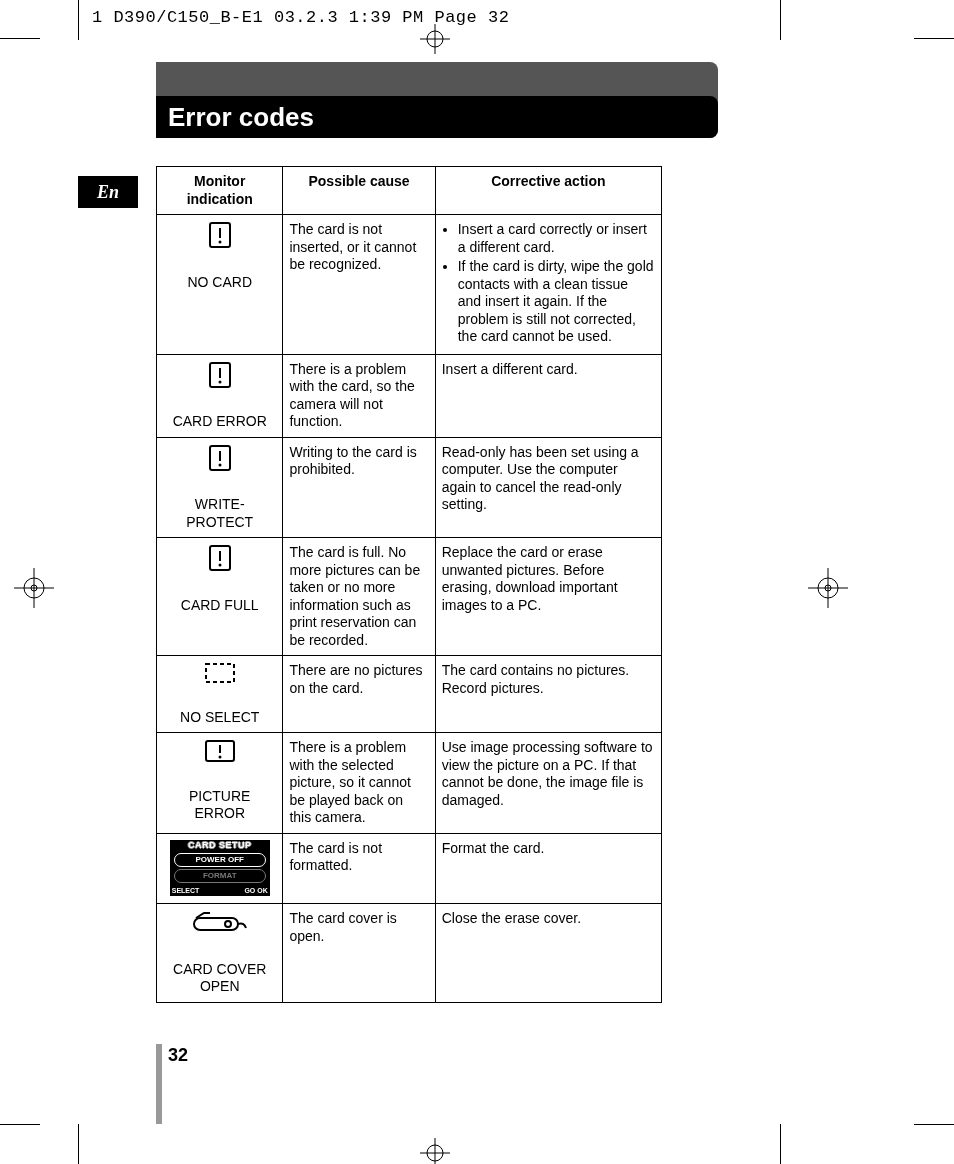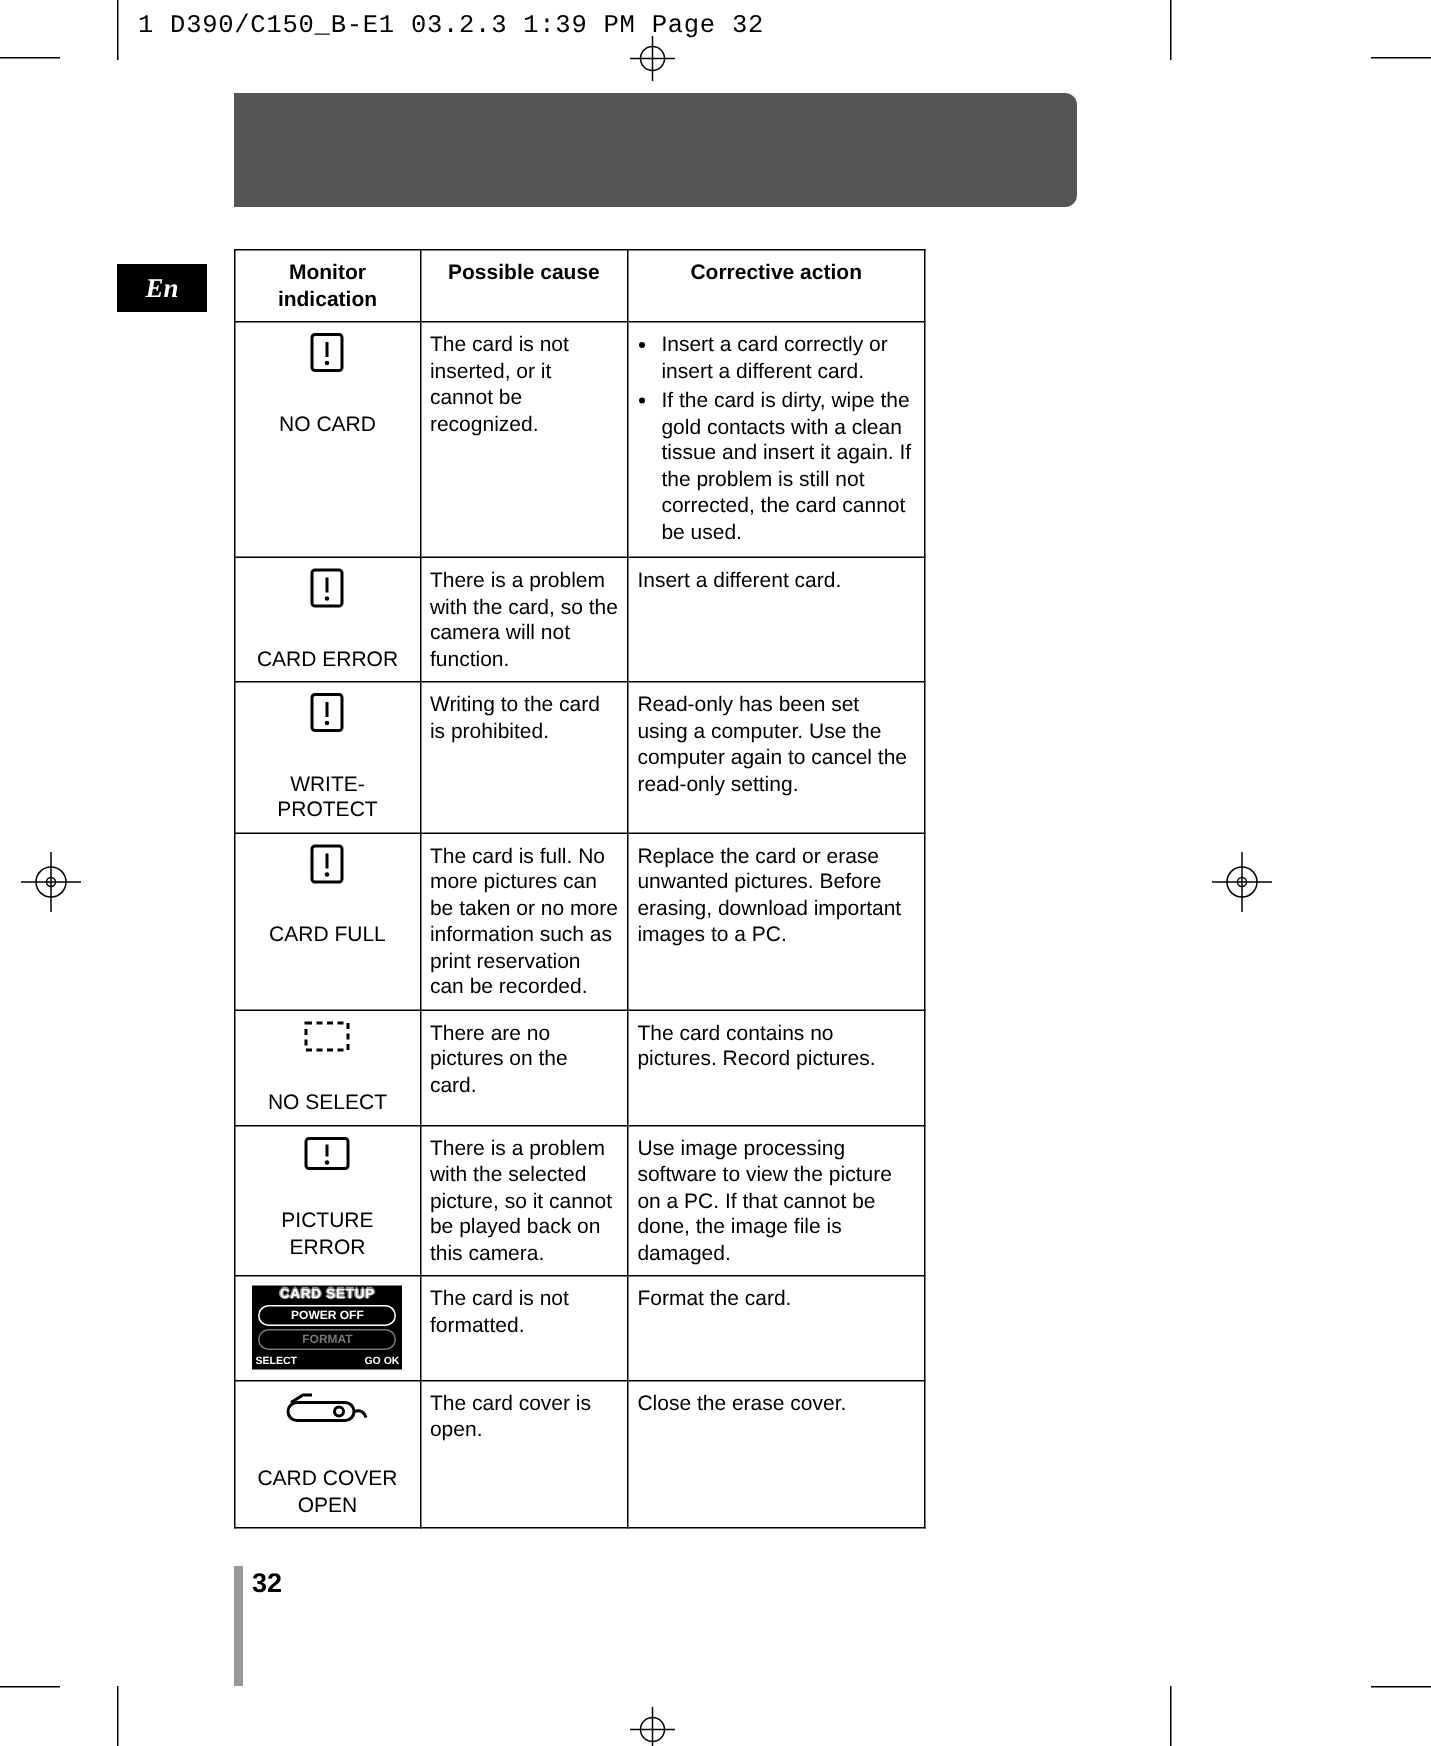--- a/index.html
+++ b/index.html
@@ -76,21 +76,21 @@
     font-family: Georgia, "Times New Roman", serif;
     font-weight:bold;
     font-style:italic;
     font-size:18px;
   }
 
   table.errors {
     position:absolute;
     left:78px; top:128px;
     border-collapse:collapse;
-    width:461px;
+    width:506px;
     font-size:14px;
     line-height:1.25;
   }
   table.errors th, table.errors td {
     border:1px solid #000;
     padding:6px 6px;
     vertical-align:top;
   }
   table.errors th {
     text-align:center;
@@ -207,20 +207,21 @@
       <line x1="0" y1="20" x2="40" y2="20" stroke="#000"></line>
       <line x1="20" y1="0" x2="20" y2="40" stroke="#000"></line>
     </svg>
 </div>
 
 <div class="print-header">1 D390/C150_B-E1  03.2.3 1:39 PM  Page 32</div>
 
 <div class="page">
 
   <div class="header-band"></div>
+  <div class="title-band">Error codes</div>
 
   <div class="lang-tab">En</div>
 
   <table class="errors">
     <thead>
       <tr>
         <th>Monitor indication</th>
         <th>Possible cause</th>
         <th>Corrective action</th>
       </tr>

